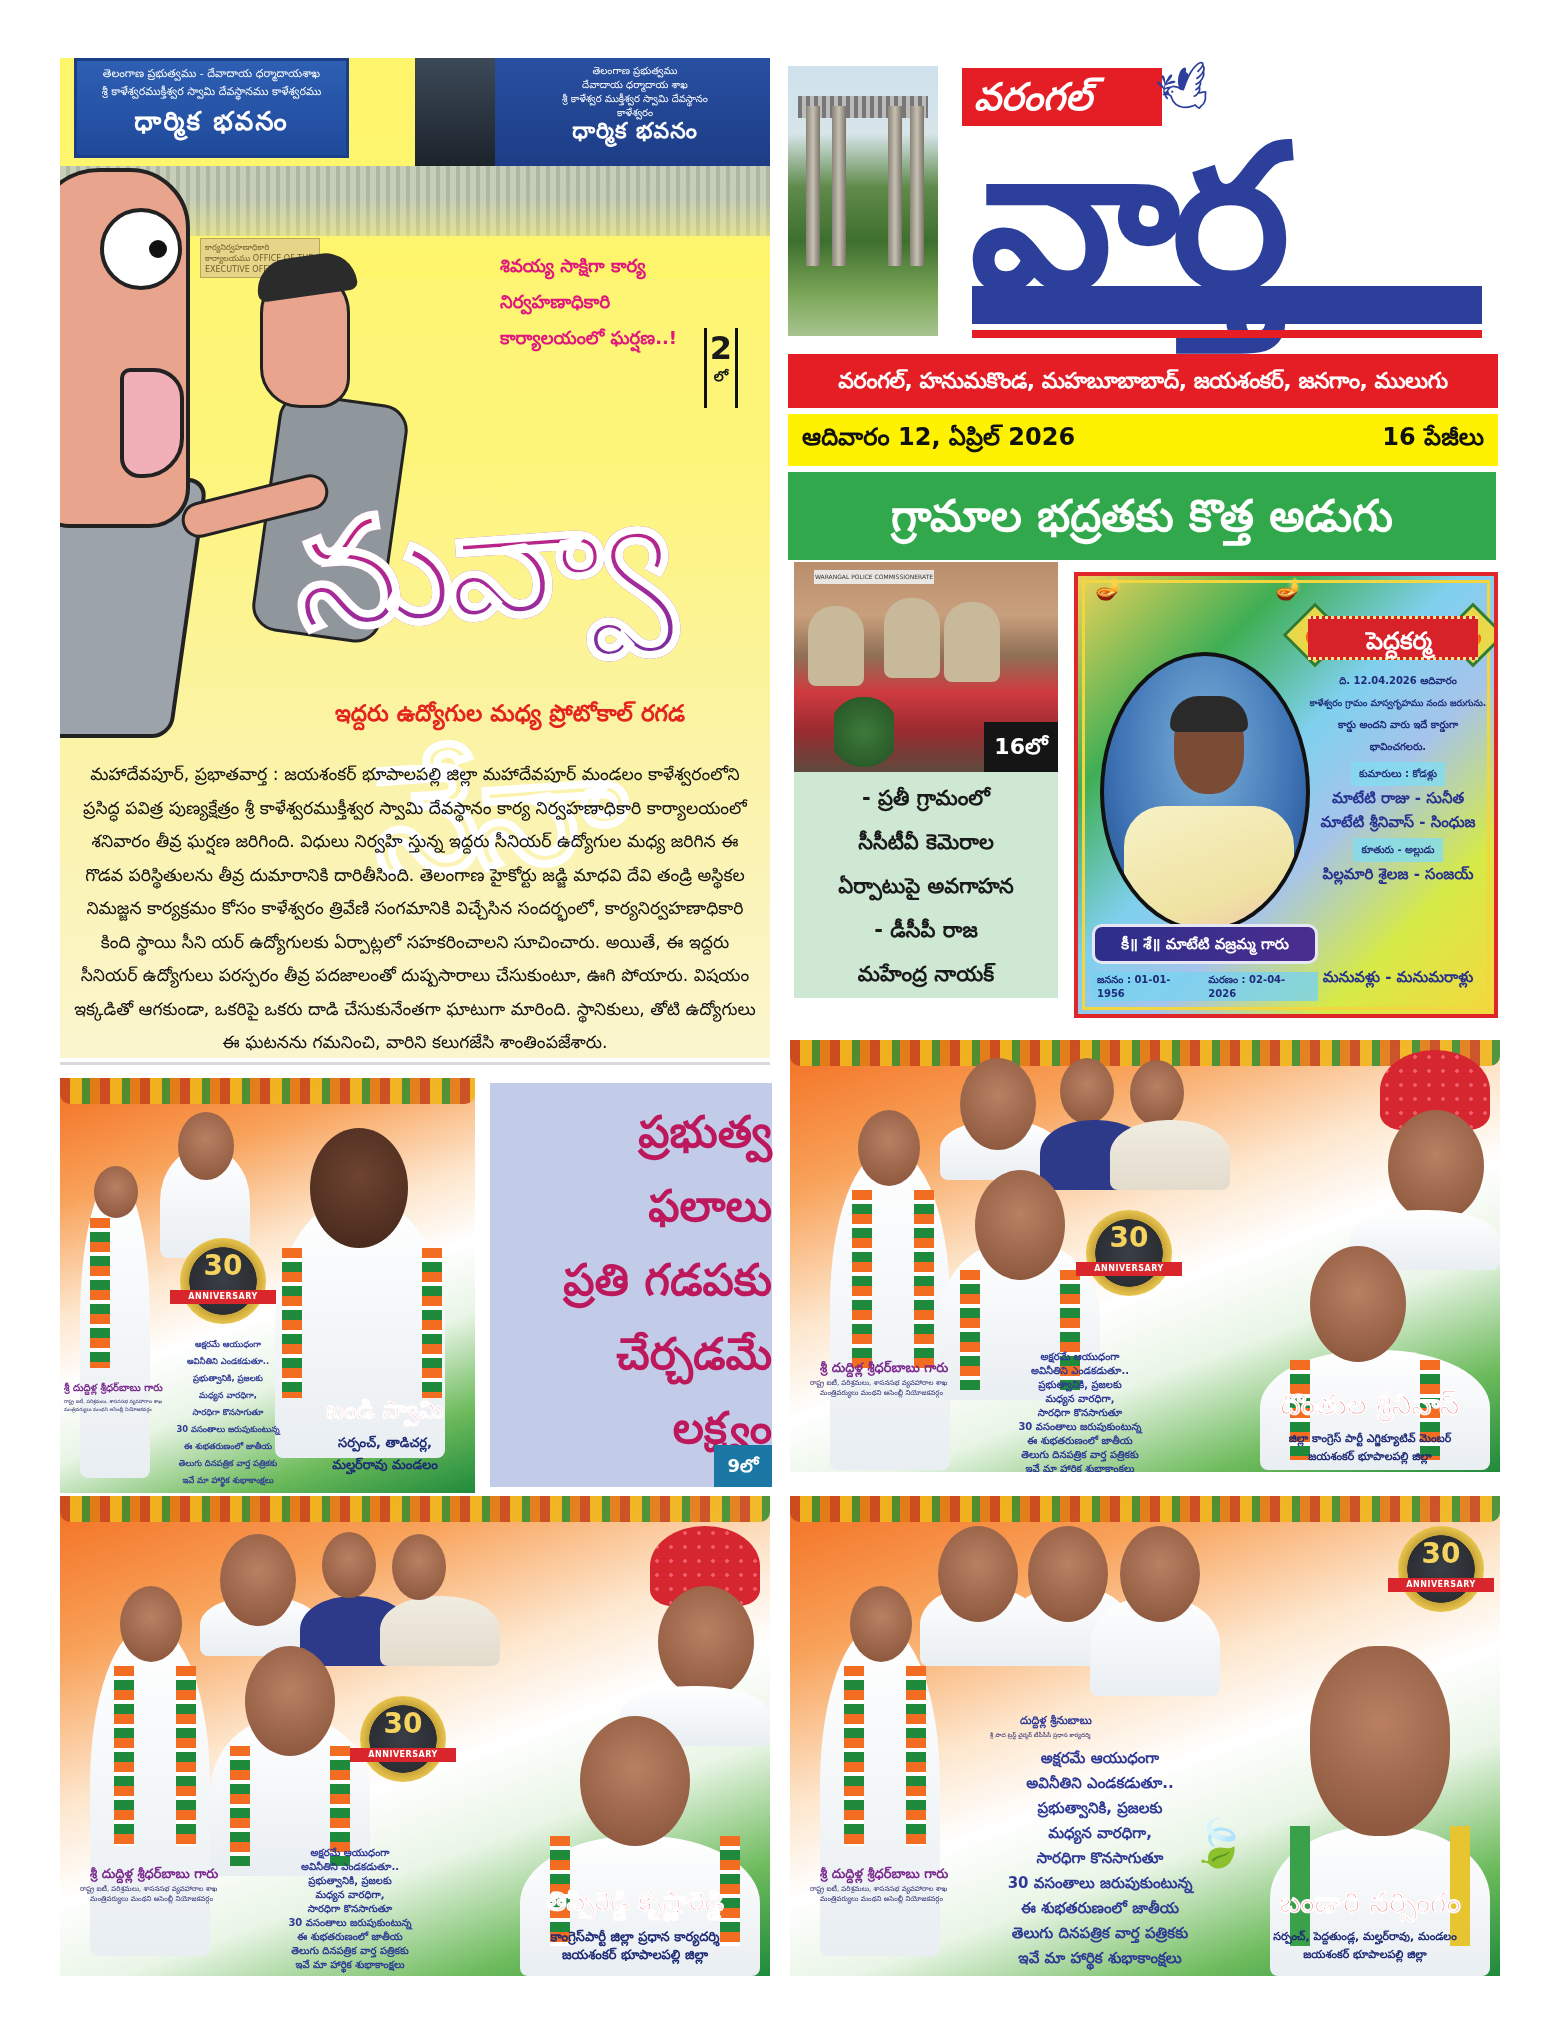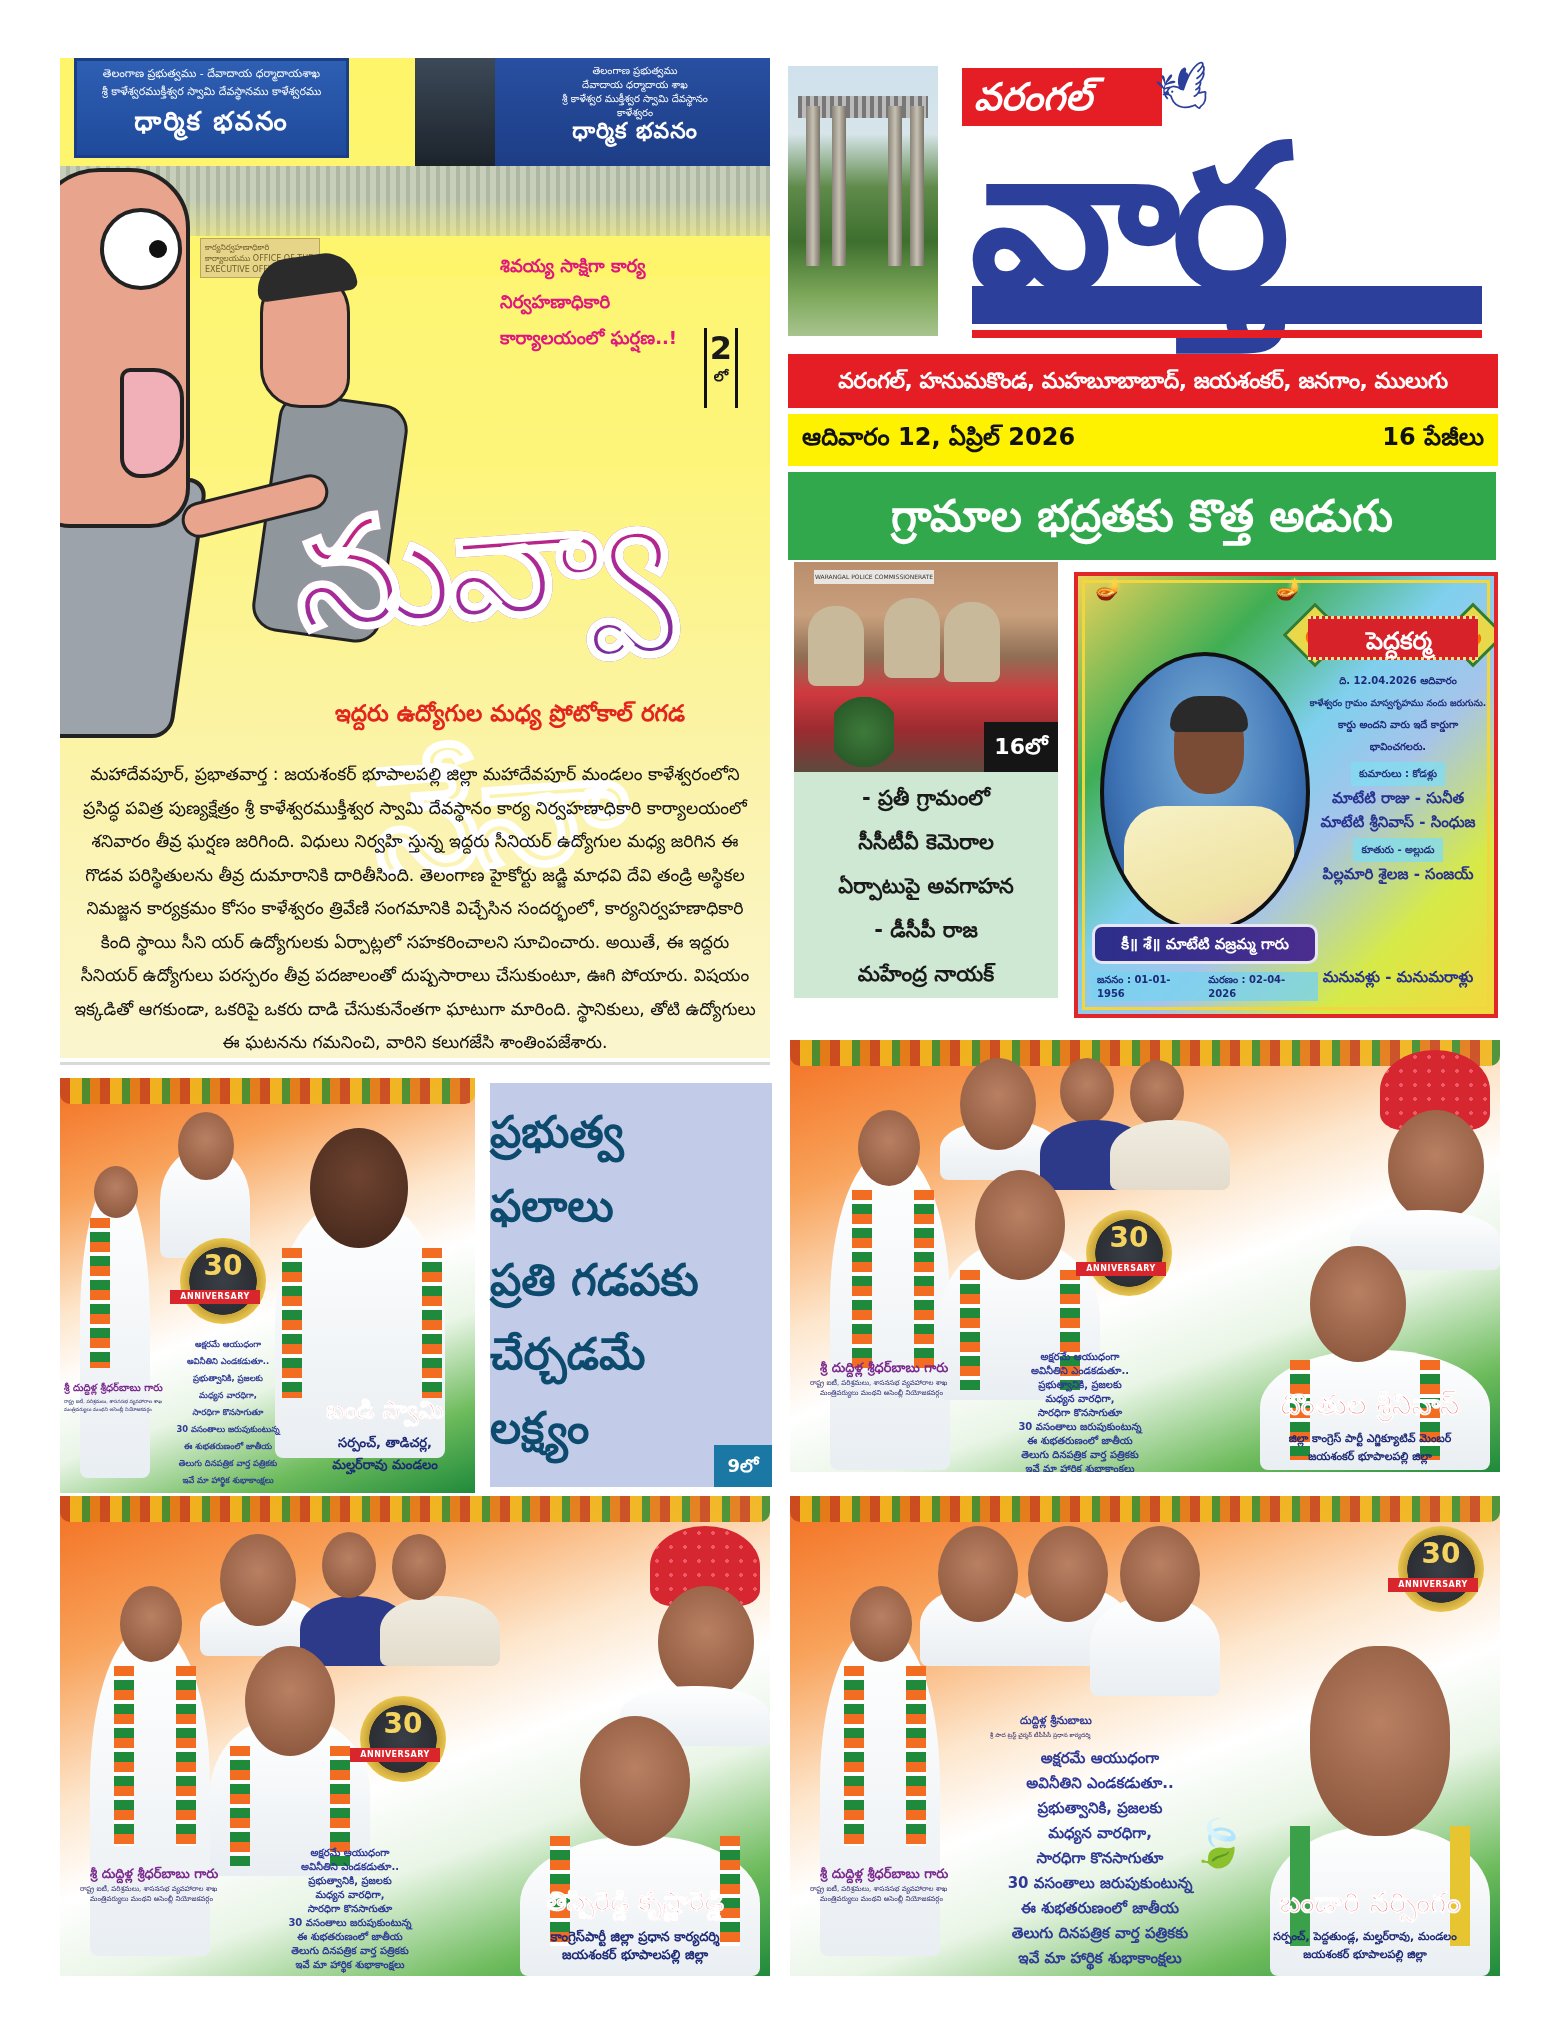--- a/index.html
+++ b/index.html
@@ -88,35 +88,35 @@
   
   .ad { position: absolute; overflow: hidden; background: linear-gradient(160deg,#f36f21 0%,#f8a25a 22%,#fde6cc 42%,#ffffff 55%,#e9f5e6 68%,#6dbb5c 85%,#1f8a3b 100%); }
   .ad .garland { position: absolute; left: 0; top: 0; width: 100%; height: 26px; background: repeating-linear-gradient(90deg,#c7471d 0 10px,#f0b61c 10px 22px,#3d8e2f 22px 30px,#e27b17 30px 40px); border-bottom-left-radius: 10px; border-bottom-right-radius: 10px; opacity: .9; }
   .ad .person { position: absolute; border-radius: 48% 48% 8px 8px; }
   .ad .face { position: absolute; border-radius: 50%; background: radial-gradient(circle at 50% 40%,#b98063 0%,#8f5a40 80%); }
   .ad .shirt { background: linear-gradient(180deg,#ffffff,#e9eef2); }
   .ad .stole { position: absolute; width: 20px; background: repeating-linear-gradient(180deg,#f26d21 0 10px,#ffffff 10px 14px,#1f8a3b 14px 24px); }
   .ad .turban { position: absolute; border-radius: 50% 50% 20% 20%; background: radial-gradient(circle,#f05b6a 20%,#d6262f 21%); background-size: 14px 14px; }
   .ad .seal { position: absolute; width: 86px; height: 86px; border-radius: 50%; background: radial-gradient(circle,#3a3f47 0%,#2b2e33 55%,#c9a53a 56%,#e7c34d 70%,#b48722 100%); color: #f1cf58; text-align: center; font-weight: bold; }
   .ad .seal .n { font-size: 28px; line-height: 56px; color: #f5d35f; }
-  .ad .seal .ribbon { position: absolute; left: -10px; top: 52px; width: 90px; height: 14px; background: #d8262c; color: #fff; font-size: 8px; line-height: 14px; letter-spacing: .5px; }
+  .ad .seal .ribbon { position: absolute; left: -10px; top: 52px; width: 106px; height: 14px; background: #d8262c; color: #fff; font-size: 8px; line-height: 14px; letter-spacing: .5px; }
   .ad .minister-name { position: absolute; color: #7a2a8e; font-weight: bold; white-space: nowrap; }
   .ad .minister-role { position: absolute; color: #2a2a6e; font-size: 7px; line-height: 10px; white-space: nowrap; }
   .ad .wish { position: absolute; color: #2f3a96; font-weight: bold; text-align: center; white-space: nowrap; }
   .ad .honoree { position: absolute; color: #e0232a; font-weight: bold; text-align: center; white-space: nowrap; -webkit-text-stroke: 1px #fff; }
   .ad .honoree-role { position: absolute; color: #1d2a76; font-weight: bold; text-align: center; white-space: nowrap; }
 
   #ad1 { left: 60px; top: 1078px; width: 415px; height: 415px; }
   #ad2 { left: 790px; top: 1040px; width: 710px; height: 432px; }
   #ad3 { left: 60px; top: 1496px; width: 710px; height: 480px; }
   #ad4 { left: 790px; top: 1496px; width: 710px; height: 480px; }
 
   
   #quote { left: 490px; top: 1083px; width: 282px; height: 404px; background: #c2cbe7; }
-  #quote .txt { position: absolute; left: 0; top: 12px; width: 282px; font-size: 44px; font-weight: bold; line-height: 74px; text-align: left; color: #0c4a6e; }
+  #quote .txt { position: absolute; left: 0; top: 12px; width: 282px; font-size: 44px; font-weight: bold; line-height: 74px; text-align: right; color: #be185d; }
   #quote .badge { position: absolute; right: 0; bottom: 0; width: 58px; height: 42px; background: #1b78a5; color: #fff; font-size: 18px; font-weight: bold; line-height: 42px; text-align: center; }
 
   .rule { position: absolute; background: #d9d9d9; }
 </style>
 </head>
 <body>
 
 <section id="lead" class="abs">
   <div class="sign-main">
     <div class="l1">తెలంగాణ ప్రభుత్వము - దేవాదాయ ధర్మాదాయశాఖ</div>

